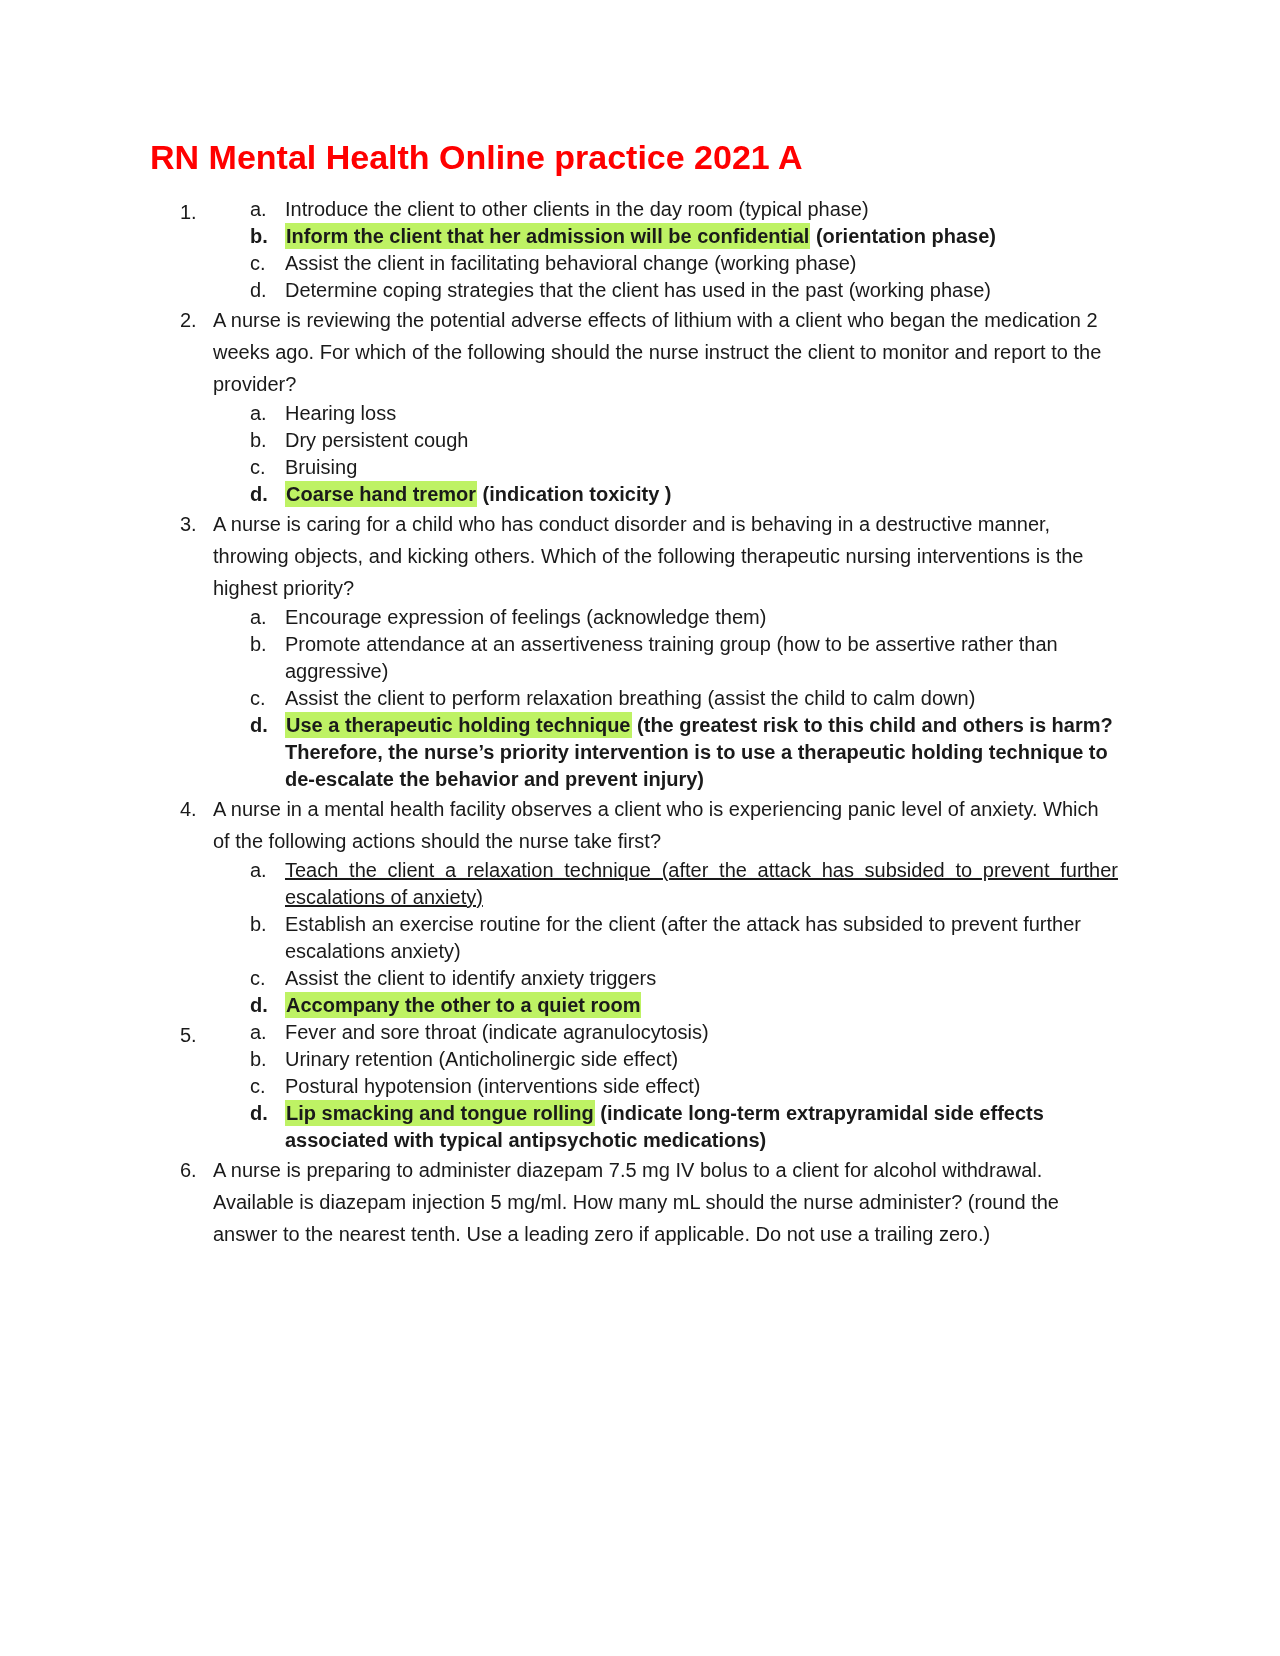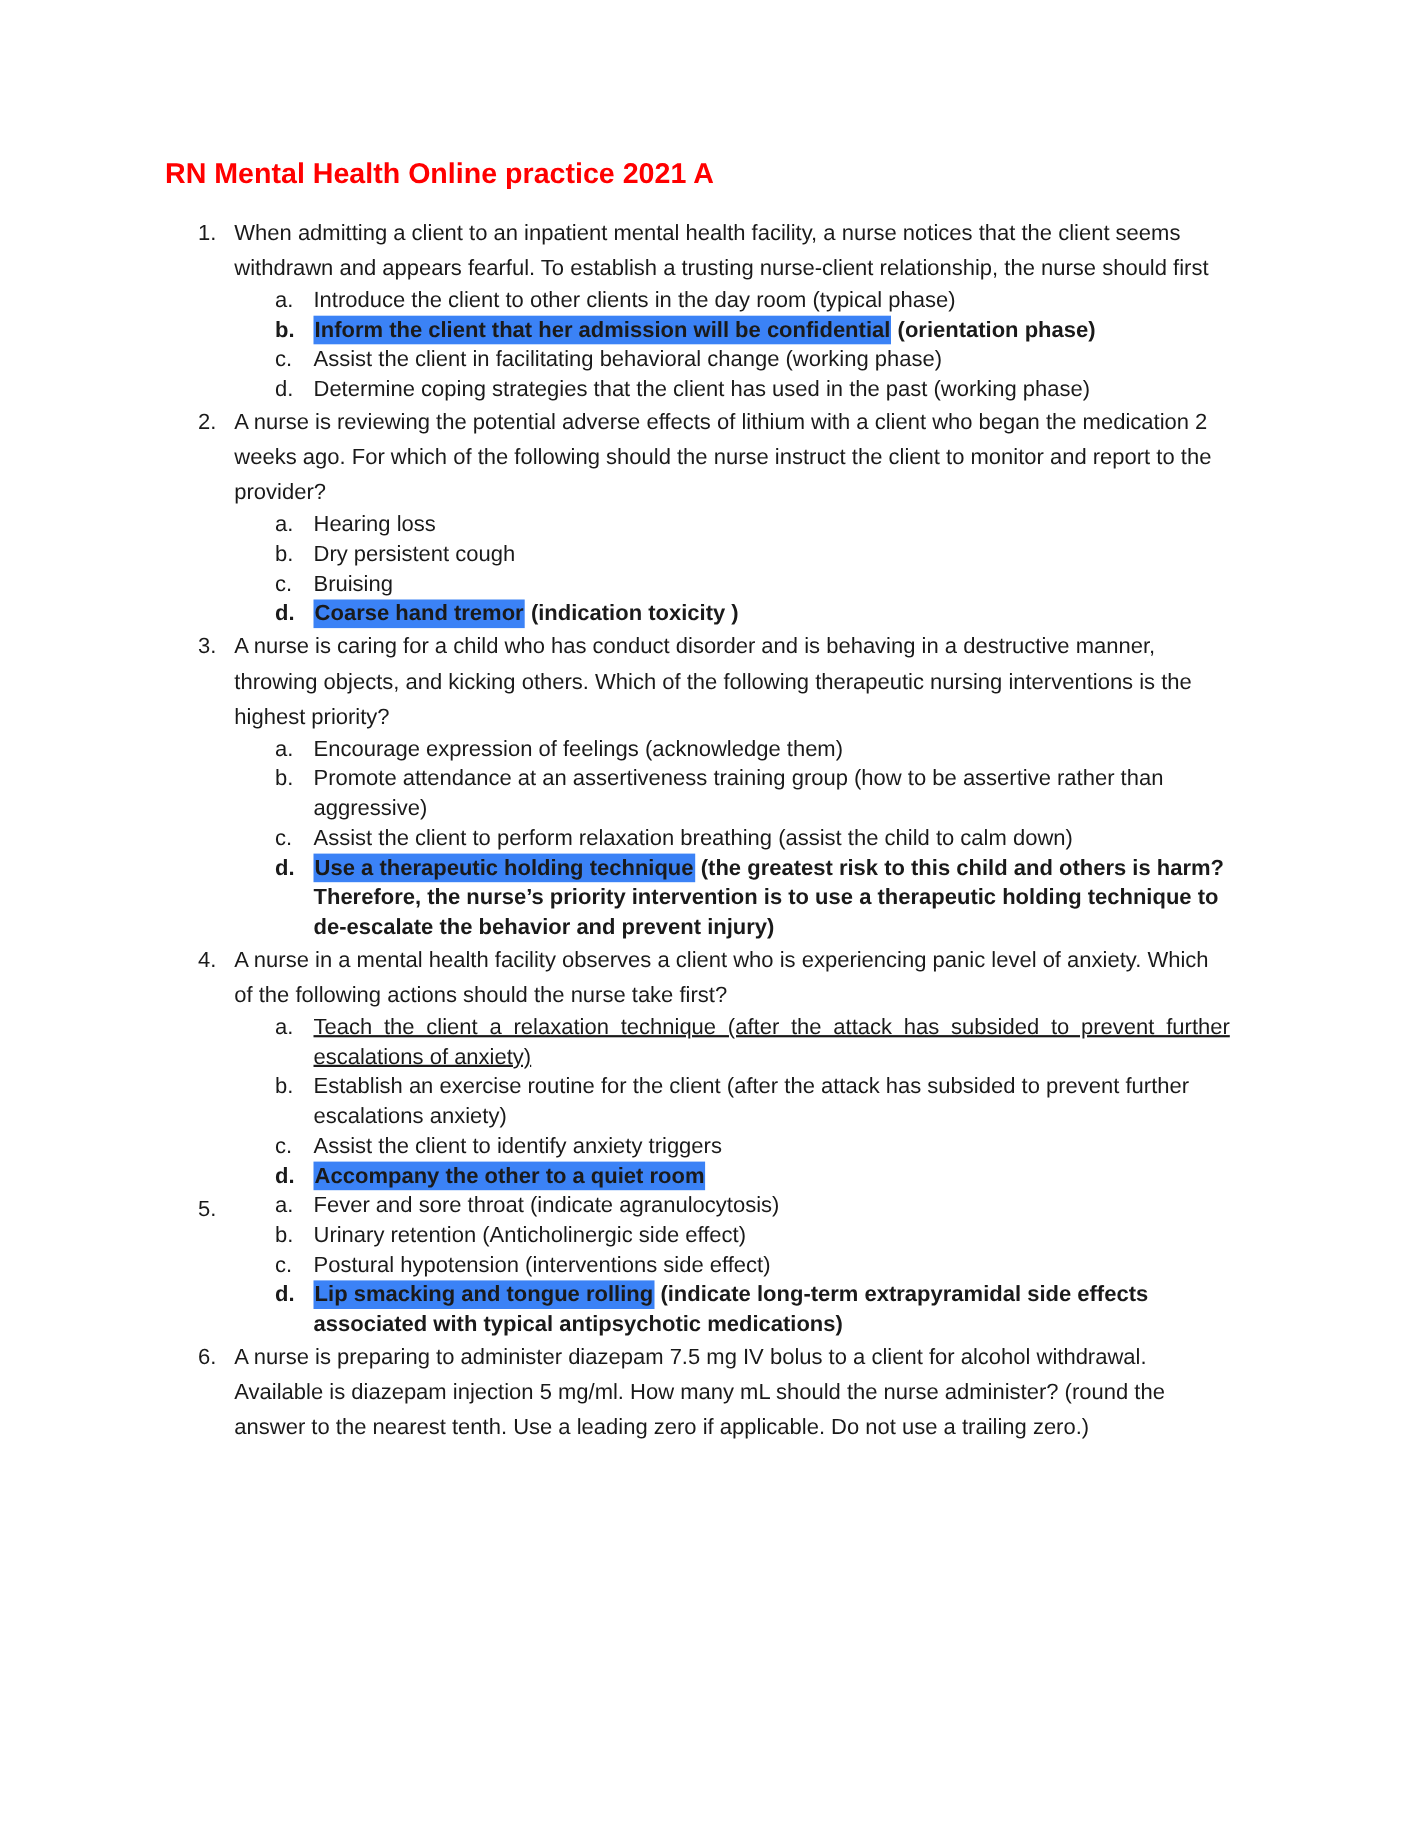--- a/index.html
+++ b/index.html
@@ -15,21 +15,21 @@
     color: #1a1a1a;
   }
   .page {
     box-sizing: border-box;
     width: 1280px;
     height: 1656px;
     padding: 140px 140px 0 150px;
   }
   .doc-title {
     margin: 0 0 22px 0;
-    font-size: 26px;
+    font-size: 34px;
     line-height: 34px;
     font-weight: bold;
     color: #ff0000;
   }
   .question {
     display: flex;
     margin: 0;
   }
   .q-num {
     flex-shrink: 0;
@@ -59,34 +59,33 @@
     margin-left: 37px;
   }
   .opt-text {
     flex: 1;
   }
   .opt-text.justify {
     text-align: justify;
     text-decoration: underline;
   }
   .hl {
-    background: #3b82f6;
+    background: #bef264;
     padding: 2px 1px;
   }
 </style>
 </head>
 <body>
 
 <div class="page">
   <h1 class="doc-title">RN Mental Health Online practice 2021 A</h1>
   <div id="questions">
       <div class="question">
         <div class="q-num">1.</div>
         <div class="q-body">
-          <div class="q-text">When admitting a client to an inpatient mental health facility, a nurse notices that the client seems withdrawn and appears fearful. To establish a trusting nurse-client relationship, the nurse should first</div>
           <div class="option">
             <div class="opt-letter">a.</div>
             <div class="opt-text"><span>Introduce the client to other clients in the day room (typical phase)</span></div>
           </div>
           <div class="option bold">
             <div class="opt-letter">b.</div>
             <div class="opt-text"><span class="hl">Inform the client that her admission will be confidential</span><span> (orientation phase)</span></div>
           </div>
           <div class="option">
             <div class="opt-letter">c.</div>

